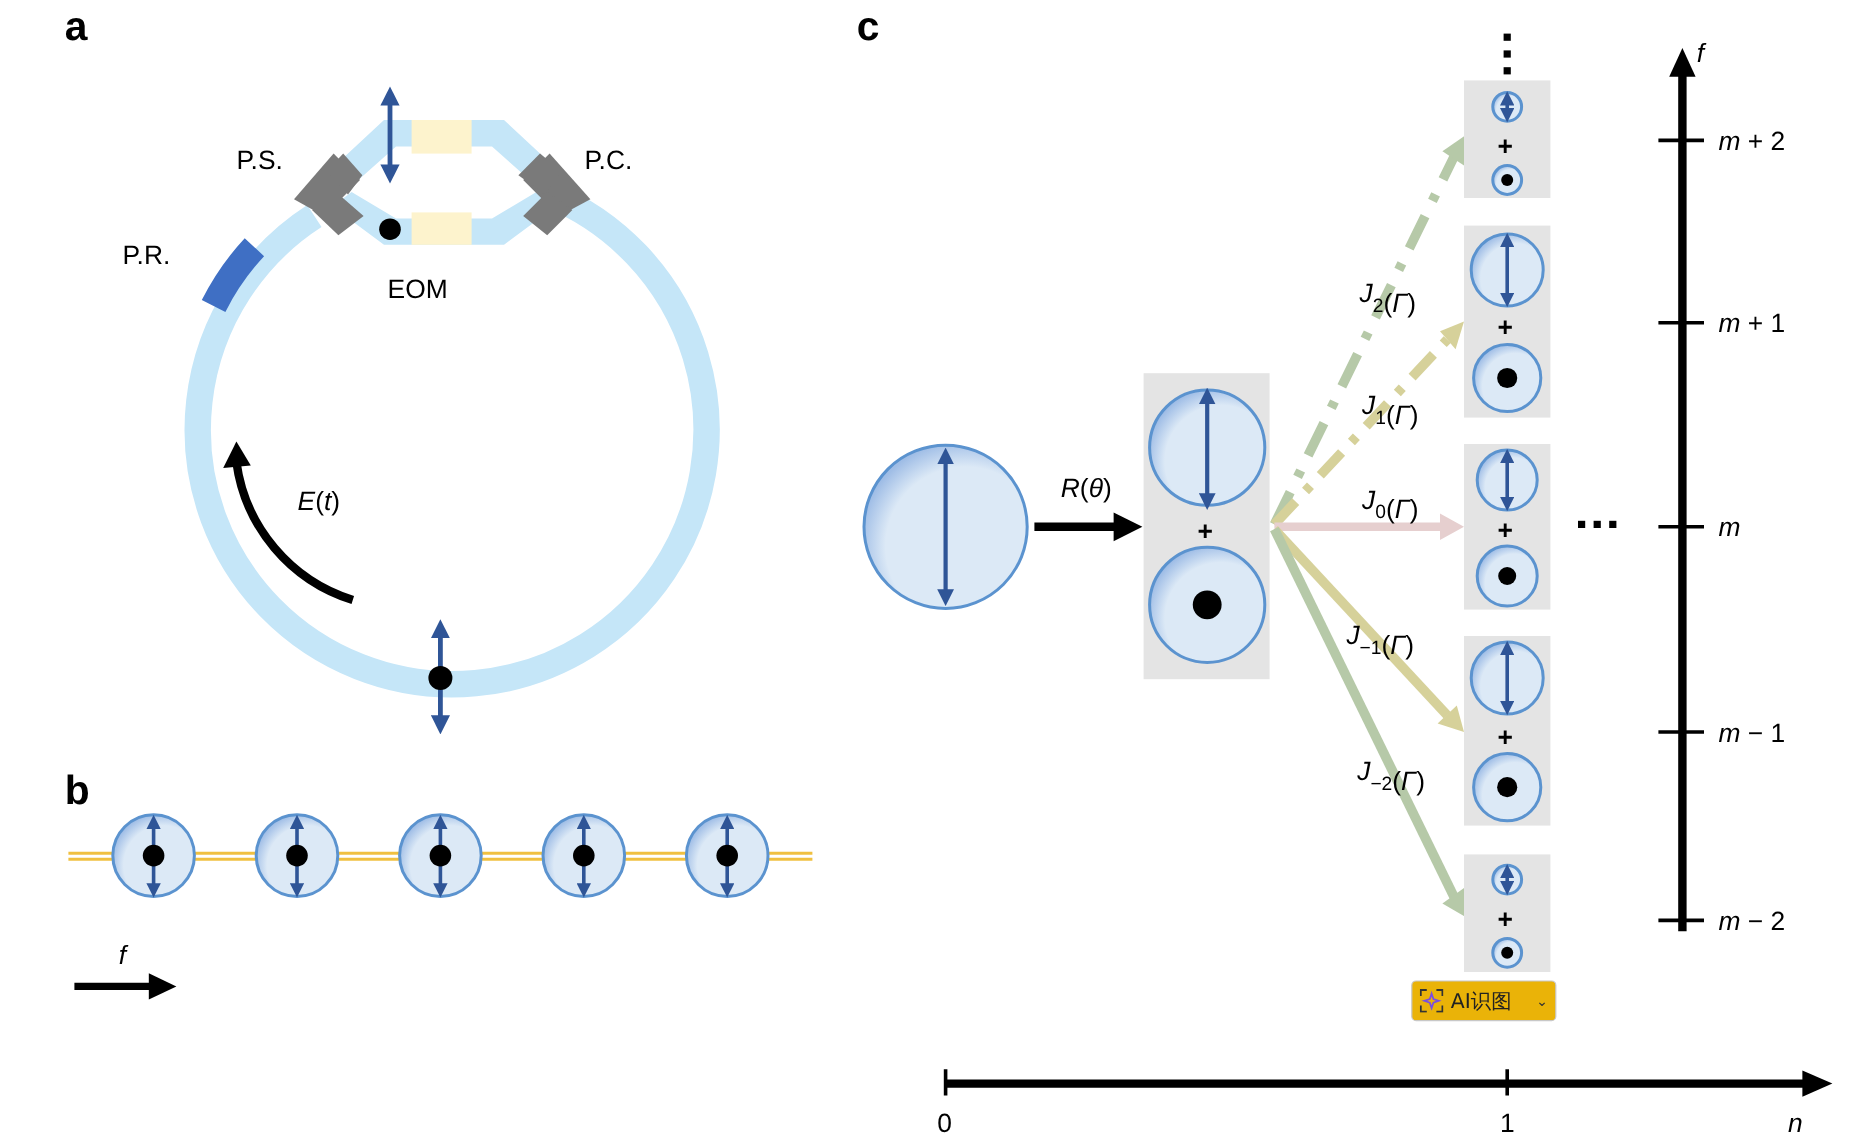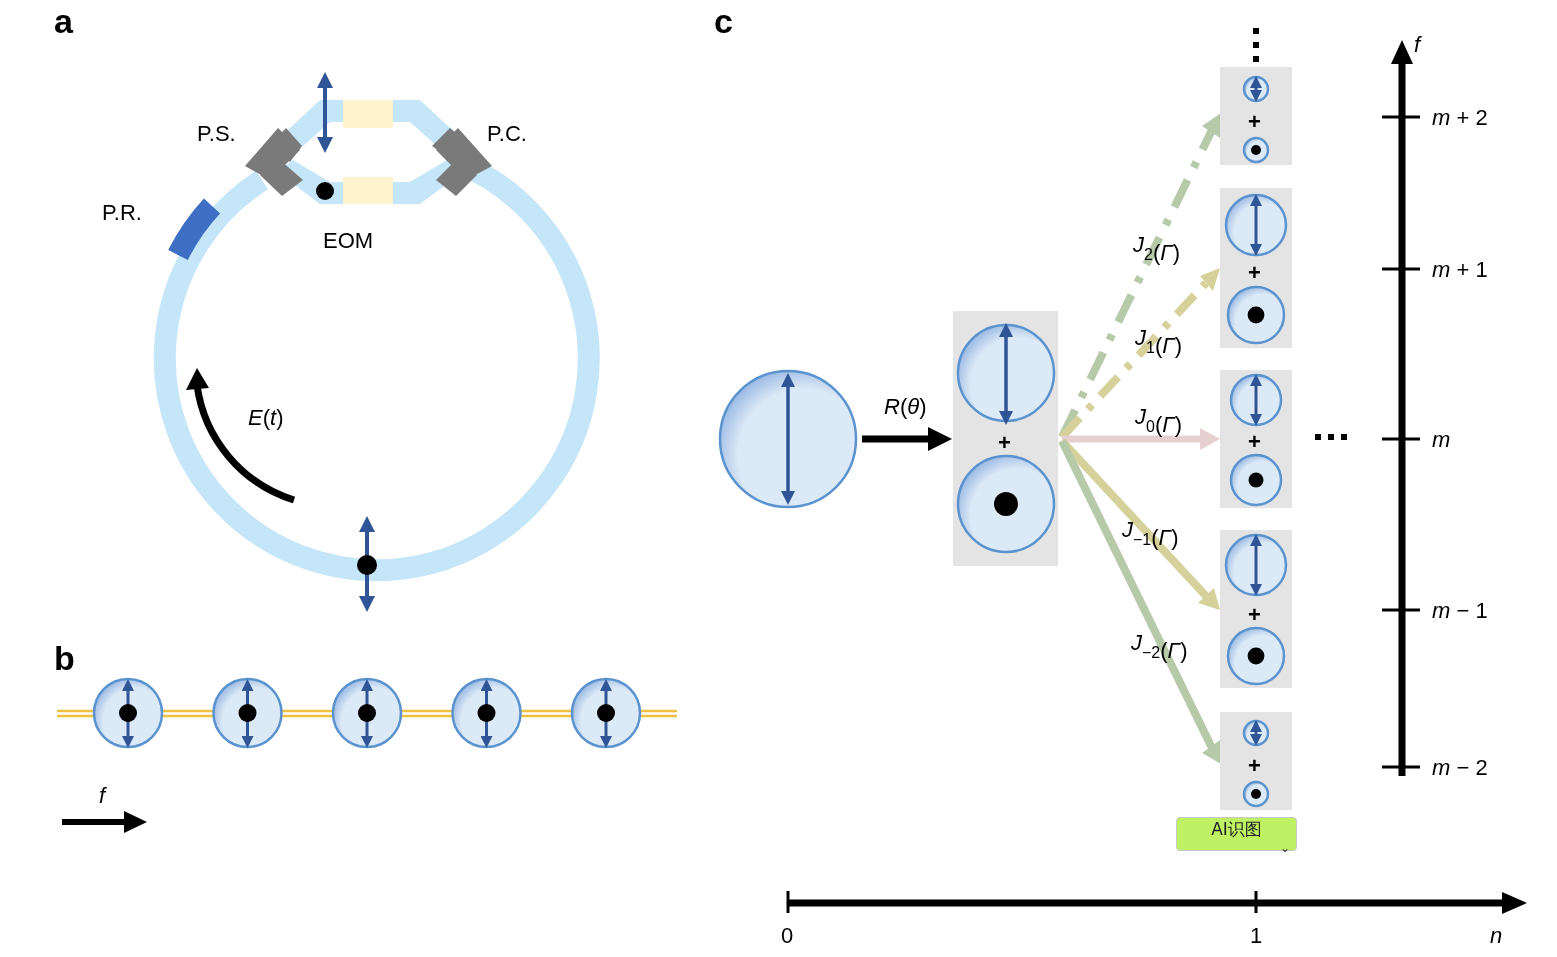--- a/index.html
+++ b/index.html
@@ -6,25 +6,24 @@
   body { width: 1557px; height: 957px; position: relative; overflow: hidden;
          font-family: "Liberation Sans", sans-serif; color: #000; }
   svg#fig { position: absolute; left: 0; top: 0; }
   .panel-label { font-family: "Liberation Sans", sans-serif; font-weight: bold; font-size: 34px; }
   .lbl { font-family: "Liberation Sans", sans-serif; font-size: 22px; }
   .ital { font-style: italic; }
   .math { font-family: "Liberation Sans", sans-serif; font-size: 22px; }
   .plus { font-family: "Liberation Sans", sans-serif; font-weight: bold; font-size: 22px; }
   .ai-btn {
     position: absolute; left: 1176px; top: 817px; width: 121px; height: 34px;
-    border: 1px solid #c8c8c8; border-radius: 4px; background: #bef264;
+    border: 1px solid #c8c8c8; border-radius: 4px; background: #eab308;
     box-sizing: border-box; display: flex; align-items: center; padding: 0 6px;
     font-family: "DejaVu Sans", sans-serif; font-size: 17px; color: #222;
     cursor: pointer;
-    flex-direction: column;
   }
   .ai-btn .ai-icon { width: 20px; height: 20px; margin-right: 6px; }
   .ai-btn .chev { margin-left: auto; font-size: 12px; color: #333; }
 </style>
 </head>
 <body>
 
 <svg id="fig" width="1557" height="957" viewBox="0 0 1557 957" xmlns="http://www.w3.org/2000/svg">
   <defs>
     <radialGradient id="modeGrad" cx="0.62" cy="0.62" r="0.65">

